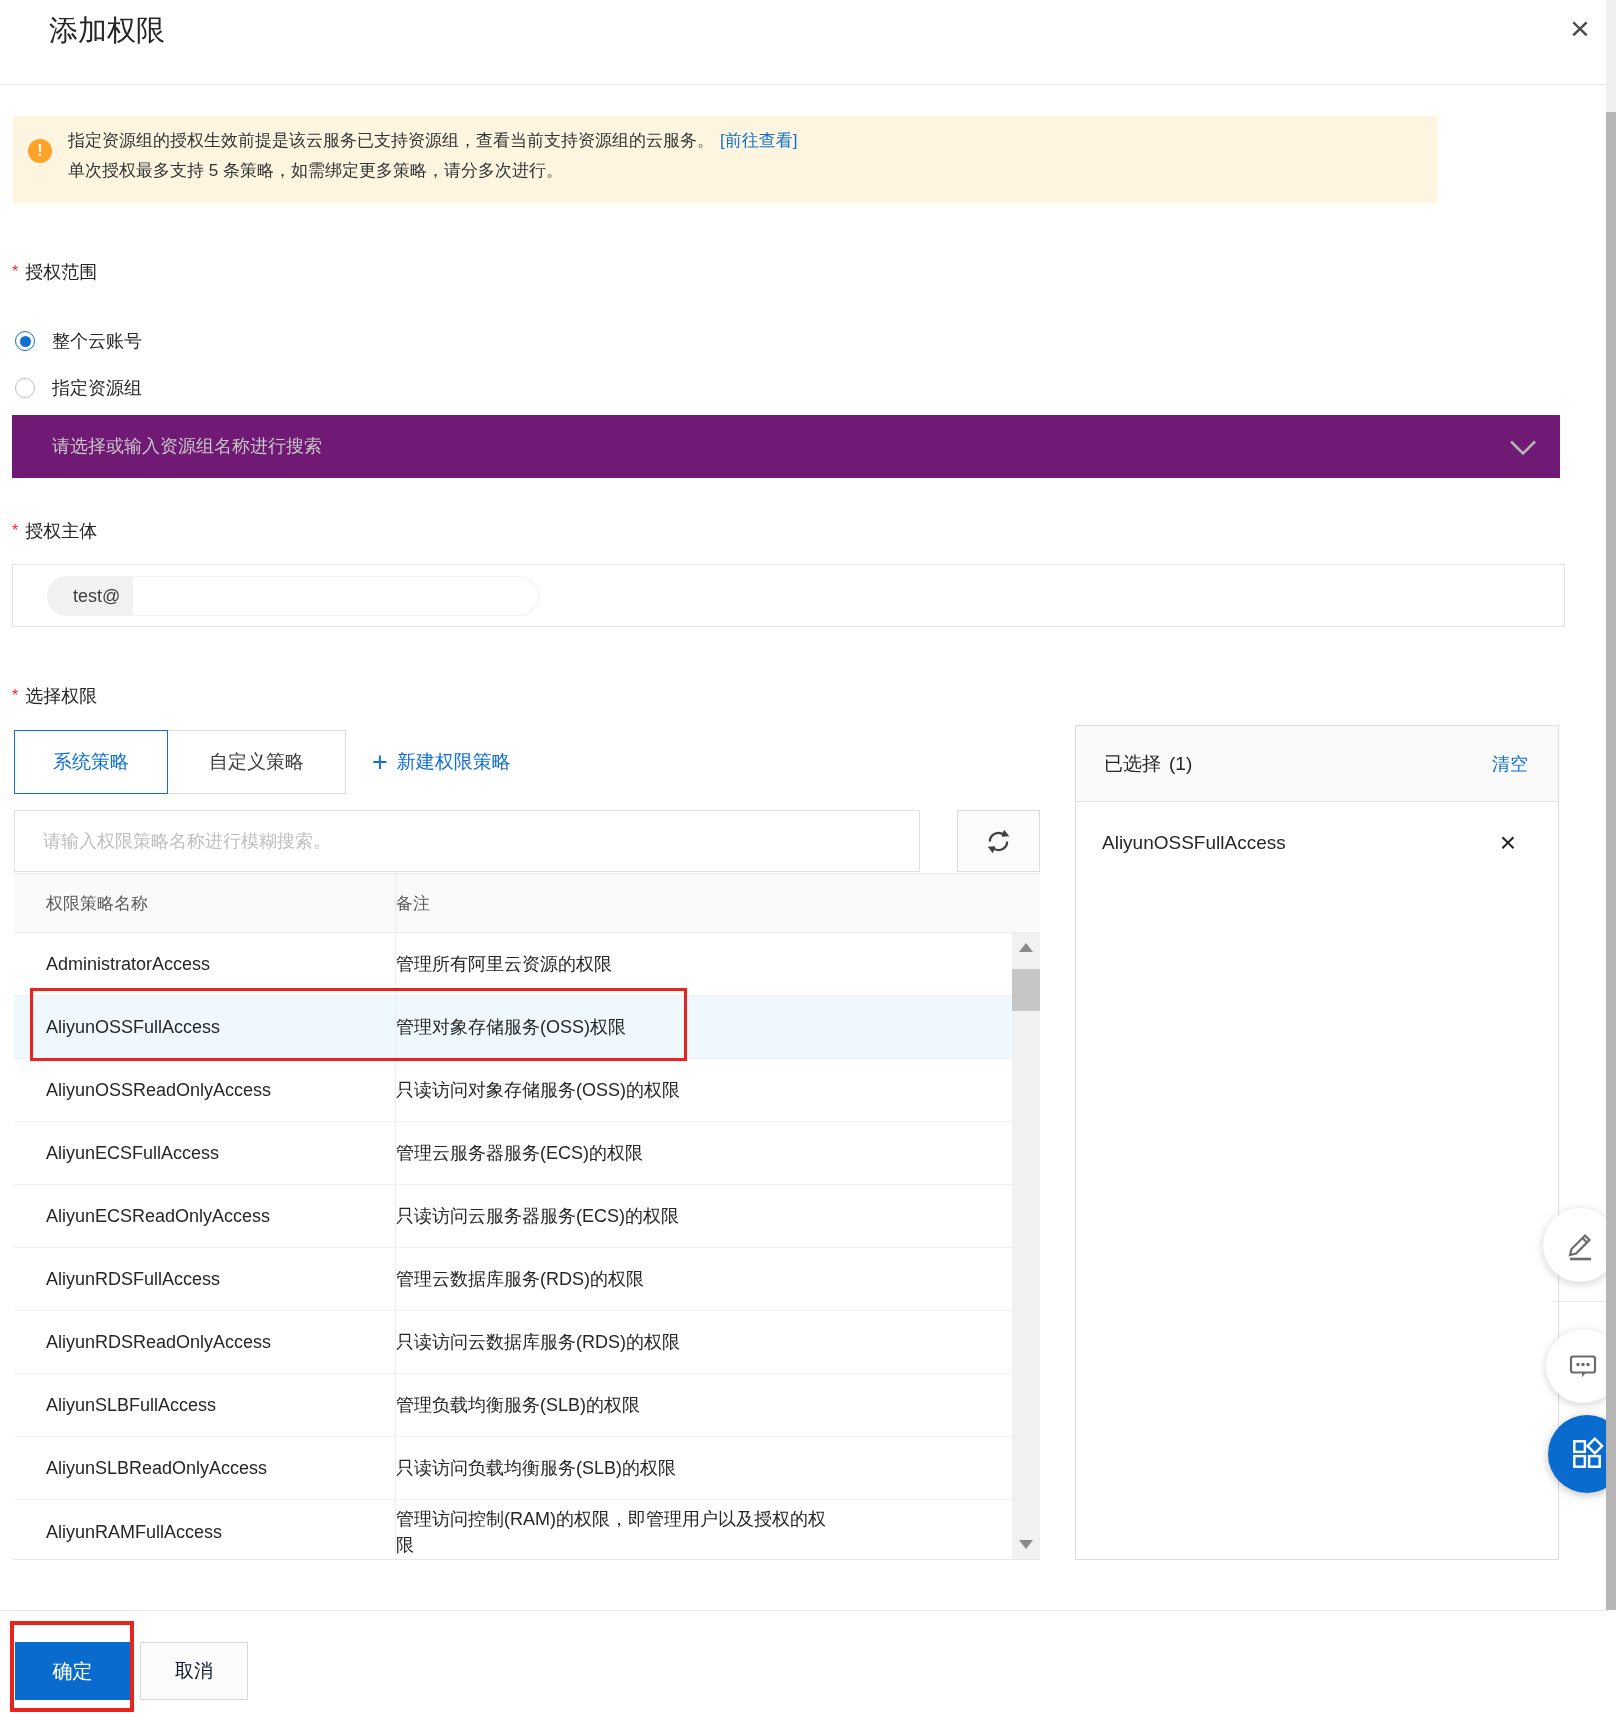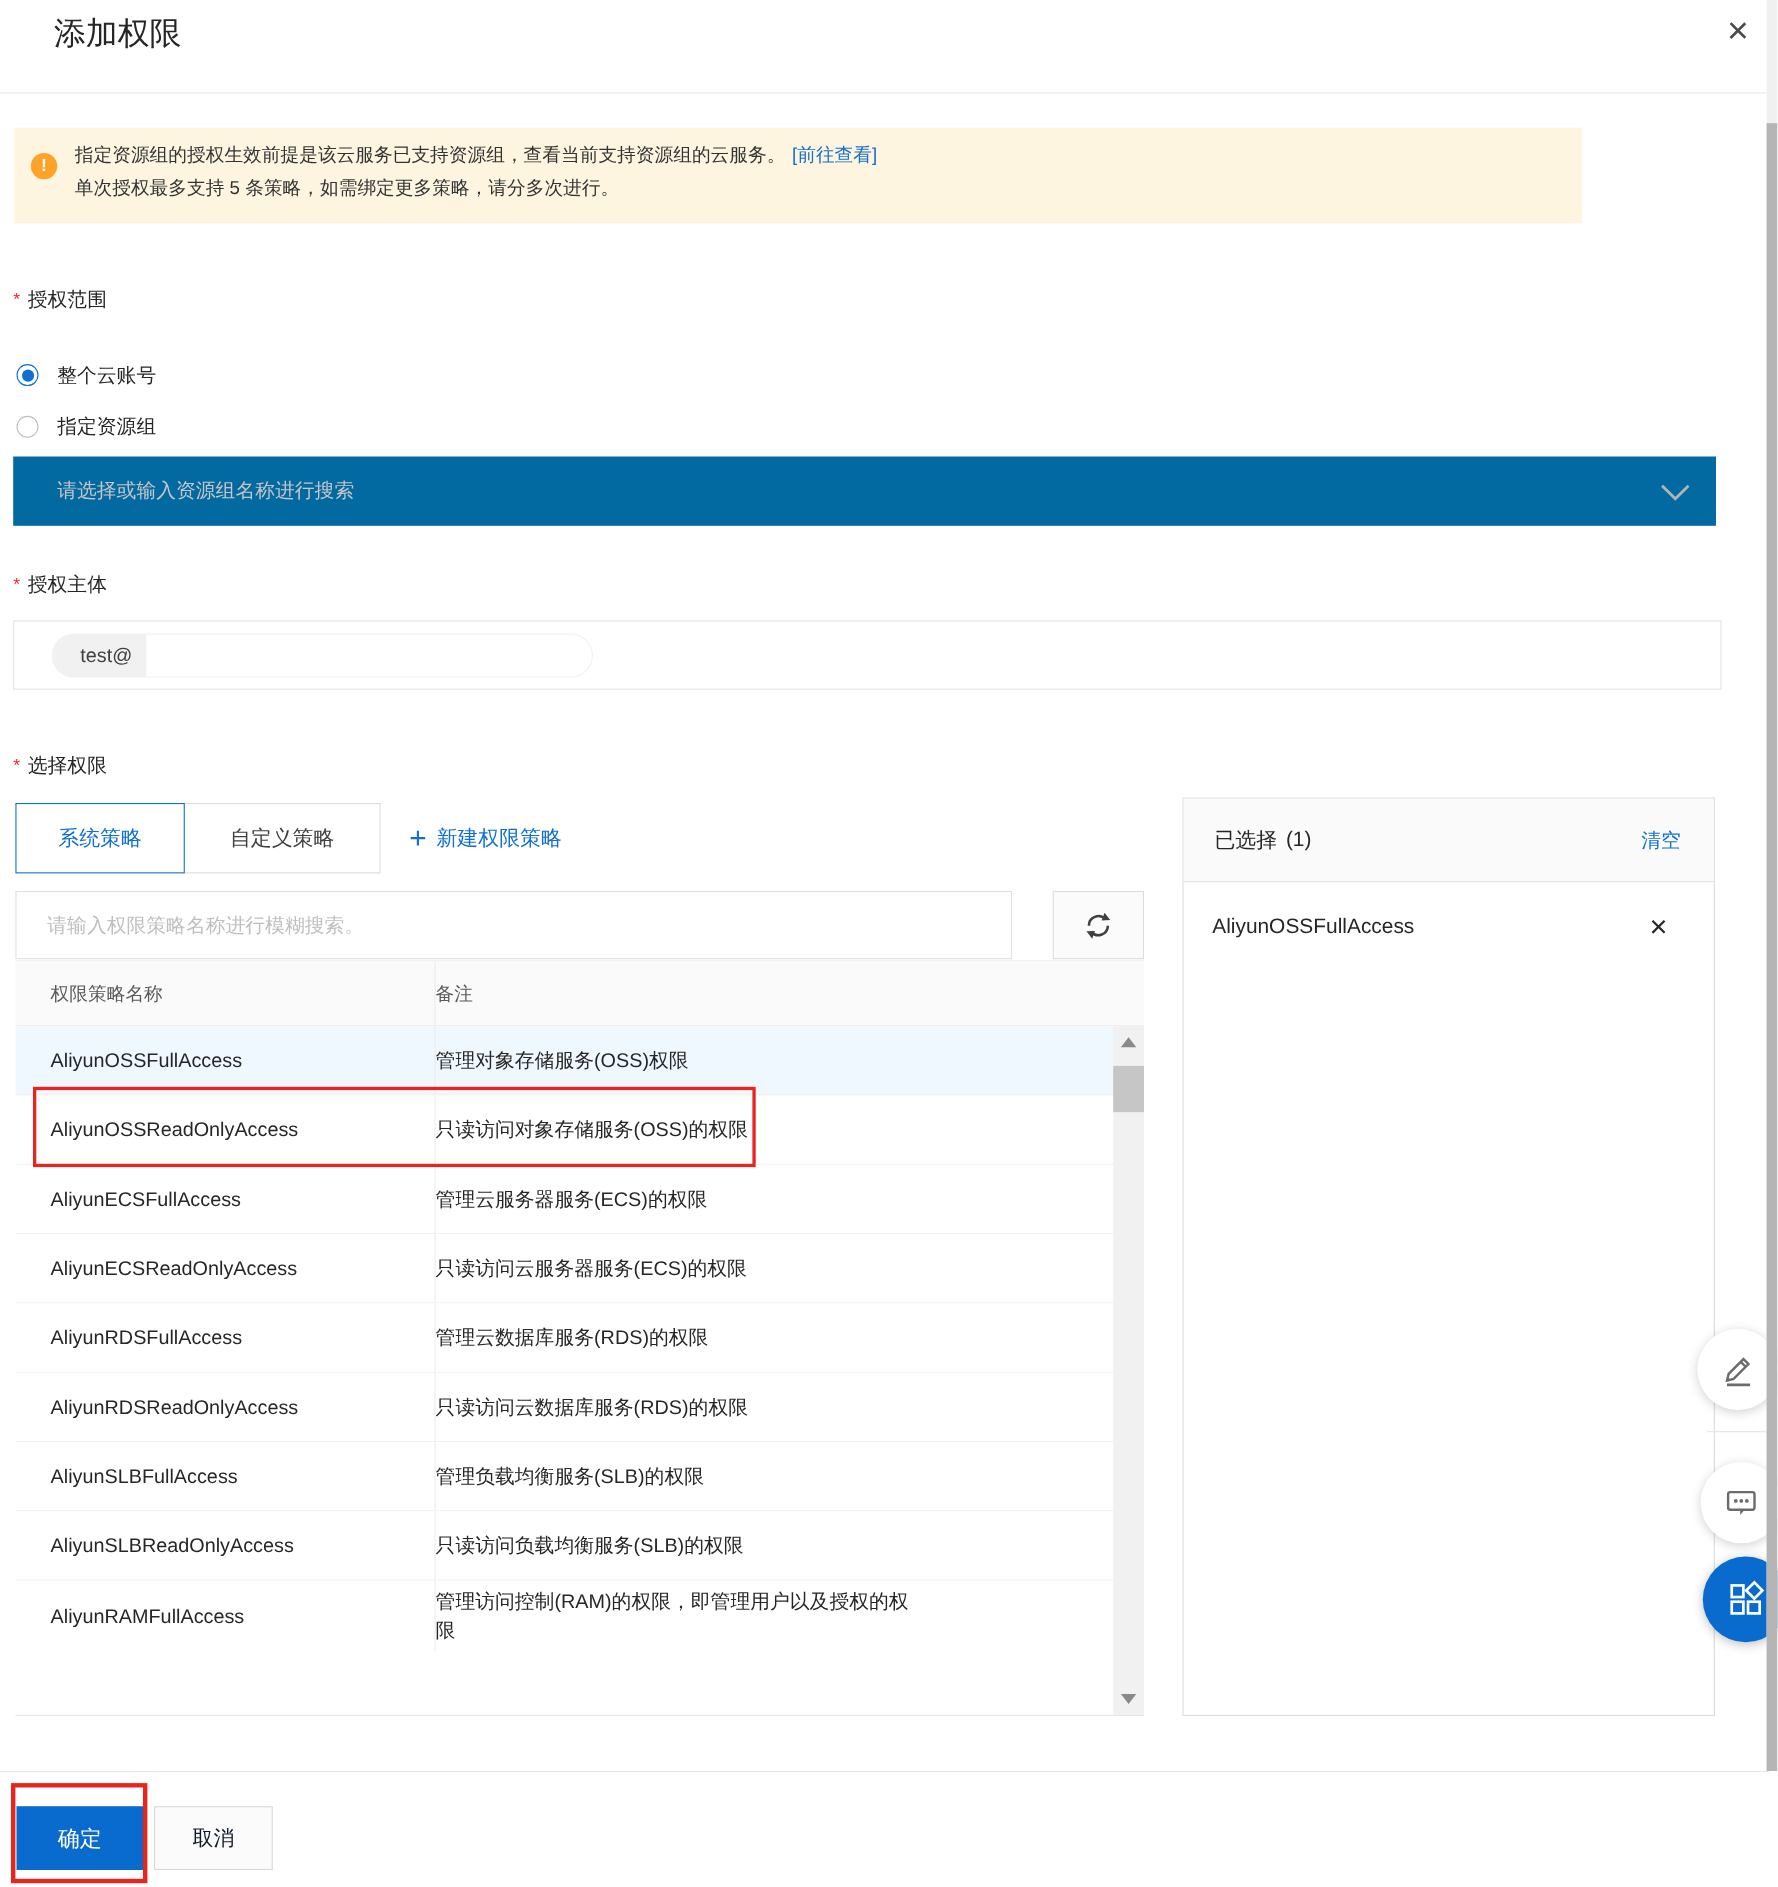--- a/index.html
+++ b/index.html
@@ -23,21 +23,21 @@
   .req { color:#f5222d; margin-right:7px; font-size:16px; vertical-align:1px; }
 
   
   .radio-row { display:flex; align-items:center; cursor:pointer; }
   .radio-outer { width:20px; height:20px; border-radius:50%; border:1.5px solid #bfbfbf; background:#fff; display:flex; align-items:center; justify-content:center; }
   .radio-row.checked .radio-outer { border-color:#1070d2; }
   .radio-dot { width:11px; height:11px; border-radius:50%; background:#1070d2; }
   .radio-label { margin-left:17px; font-size:18px; color:#262626; }
 
   
-  .rg-select { left:12px; top:415px; width:1548px; height:63px; background:#0369a1; cursor:not-allowed; }
+  .rg-select { left:12px; top:415px; width:1548px; height:63px; background:#701a75; cursor:not-allowed; }
   .rg-placeholder { position:absolute; left:40px; top:0; line-height:63px; font-size:18px; color:#c6c6c6; }
   .rg-chevron { position:absolute; right:22px; top:24px; }
 
   .principal-input { left:12px; top:564px; width:1553px; height:63px; background:#fff; border:1px solid #e3e3e3; }
   .principal-tag { position:absolute; left:34px; top:11px; width:492px; height:40px; background:#f1f1f1; border-radius:20px; }
   .principal-tag-text { position:absolute; left:26px; top:0; line-height:40px; font-size:18px; color:#404040; }
   .tag-redaction { position:absolute; left:86px; top:1px; right:1px; bottom:1px; background:#fff; border-radius:0 19px 19px 0; }
 
   
   .tab { top:730px; height:64px; display:flex; align-items:center; justify-content:center; font-size:19px; cursor:pointer; background:#fff; }
@@ -174,20 +174,26 @@
       <polygon points="7.6,24.4 2.6,18.0 10.1,17.6" fill="#404040"></polygon>
     </svg>
   </div>
 
   <div class="abs ptable">
     <div class="prow pt-head">
       <div class="cell-name">权限策略名称</div>
       <div class="cell-remark">备注</div>
     </div>
 
+    <div class="prow pt-body-row">
+      <div class="cell-name">AdministratorAccess</div>
+      <div class="cell-remark">
+          <span class="remark-wrap">管理所有阿里云资源的权限</span>
+        </div>
+    </div>
     <div class="prow pt-body-row sel">
       <div class="cell-name">AliyunOSSFullAccess</div>
       <div class="cell-remark">
           <span class="remark-wrap">管理对象存储服务(OSS)权限</span>
         </div>
     </div>
     <div class="prow pt-body-row">
       <div class="cell-name">AliyunOSSReadOnlyAccess</div>
       <div class="cell-remark">
           <span class="remark-wrap">只读访问对象存储服务(OSS)的权限</span>

